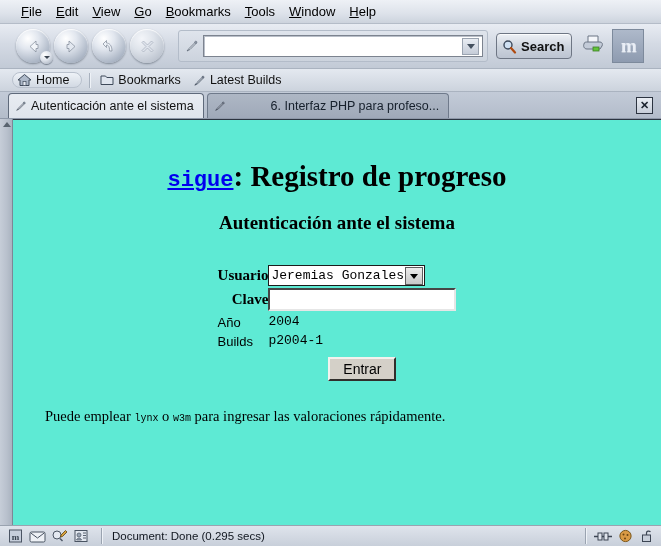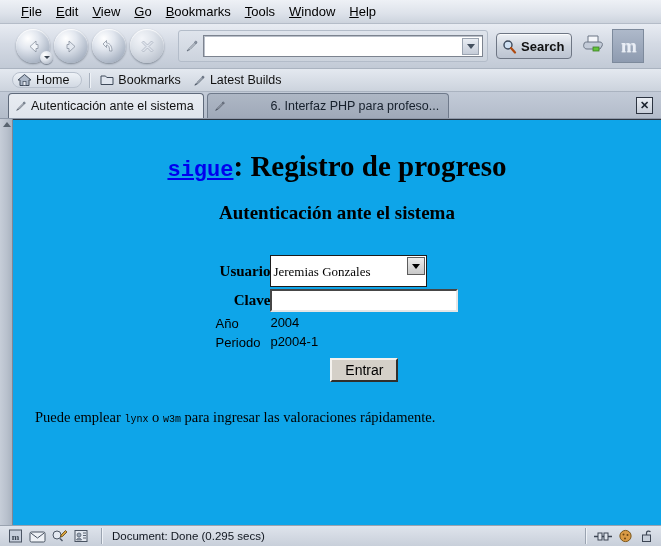--- a/index.html
+++ b/index.html
@@ -237,25 +237,25 @@
   .side-strip::after {
     content: ""; position: absolute;
     top: 3px; left: 3px;
     width: 0; height: 0;
     border-left: 4px solid transparent;
     border-right: 4px solid transparent;
     border-bottom: 5px solid #59636f;
   }
   .page {
     flex: 1 1 auto;
-    background: #0ea5e9;
+    background: #5eead4;
     border-top: 1px solid #2b3440;
     overflow: hidden;
     position: relative;
-    padding: 6px;
+    padding: 16px;
   }
 
   h1.page-title {
     font-family: "Liberation Serif", serif;
     font-size: 29px;
     font-weight: bold;
     text-align: center;
     margin: 24px 0 0 0;
     color: #000;
     letter-spacing: 0px;
@@ -292,31 +292,31 @@
   }
   td.lbl.plain {
     font-family: "Liberation Sans", sans-serif;
     font-weight: normal;
     font-size: 13px;
     text-align: left;
     padding-right: 10px;
     padding-top: 3px;
   }
   td.val {
-    font-family: Liberation Sans, sans-serif;
+    font-family: Liberation Mono, monospace;
     font-size: 13px;
     color: #000;
     padding-top: 3px;
   }
   select.userselect {
-    font-family: Liberation Serif, serif;
+    font-family: Liberation Mono, monospace;
     font-size: 13px;
     border: 1px solid #1c1c1c;
     background: #fff;
-    height: 32px;
+    height: 21px;
     width: 157px;
     padding: 1px 2px;
     -moz-appearance: none;
     appearance: none;
   }
   .selwrap { position: relative; display: inline-block; }
   .selwrap .arrowbtn {
     position: absolute; right: 2px; top: 2px;
     width: 16px; height: 16px;
     background: linear-gradient(to bottom,#ececec,#c8c8c8);
@@ -555,21 +555,21 @@
             <td class="lbl">Clave</td>
             <td>
               <input class="pwd" type="password" value="" style="">
             </td>
           </tr>
           <tr>
             <td class="lbl plain">Año</td>
             <td class="val">2004</td>
           </tr>
           <tr>
-            <td class="lbl plain">Periodo</td>
+            <td class="lbl plain">Builds</td>
             <td class="val">p2004-1</td>
           </tr>
           <tr>
             <td></td>
             <td style="text-align:center;">
               <button class="entrar">Entrar</button>
             </td>
           </tr>
         </tbody>
           </table>

